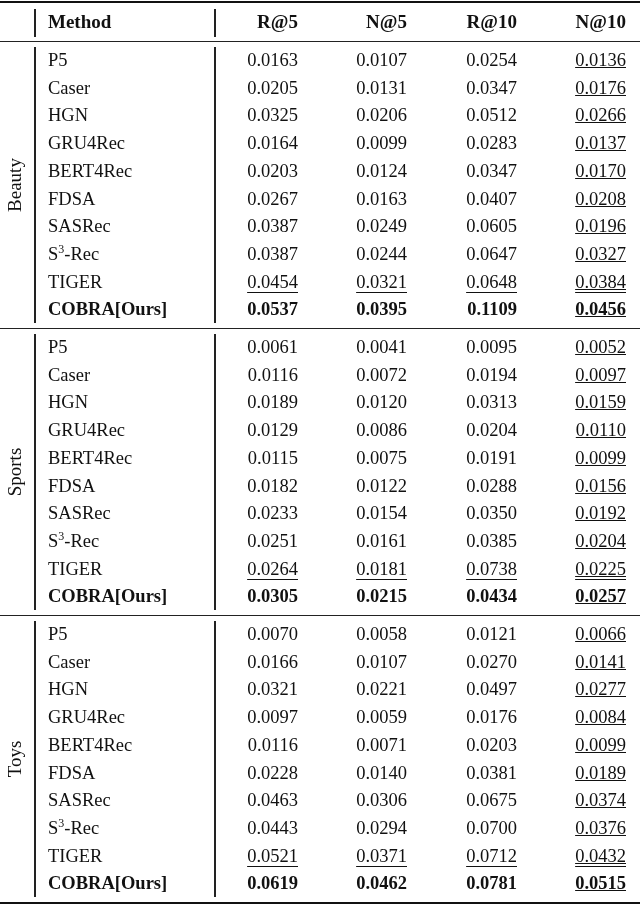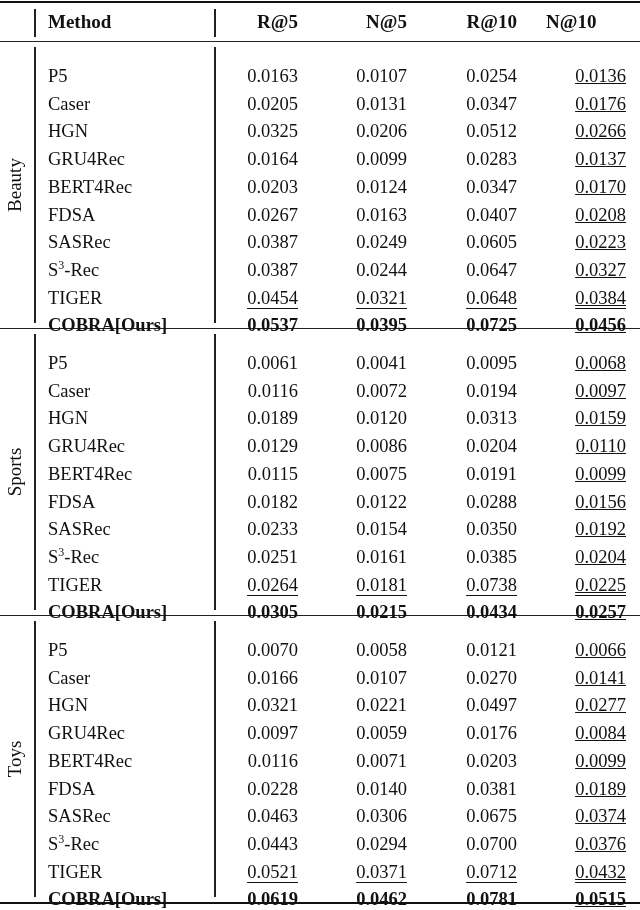--- a/index.html
+++ b/index.html
@@ -21,21 +21,21 @@
   .group { position: relative; height: 286px; }
   .group .label {
     position: absolute; left: 2px; width: 26px; top: 0; height: 286px;
     display: flex; align-items: center; justify-content: center;
   }
   .group .label span {
     transform: rotate(-90deg); white-space: nowrap; font-size: 19px;
   }
   .row {
     position: absolute; left: 0; width: 640px; height: 27.7px;
-    font-size: 18.5px; line-height: 27.7px; margin-top: 16px;
+    font-size: 18.5px; line-height: 27.7px;
   }
   .row .m { position: absolute; left: 48px; }
   .row .v { position: absolute; text-align: right; width: 80px; }
   .v.c1 { left: 218px; }
   .v.c2 { left: 327px; }
   .v.c3 { left: 437px; }
   .v.c4 { left: 546px; text-decoration: underline; }
   .row.bold { font-weight: bold; }
   .ul { text-decoration: underline; text-underline-offset: 4px; text-decoration-thickness: 1.3px; }
   sup { font-size: 12px; vertical-align: 7px; line-height: 0; }
@@ -46,21 +46,21 @@
 <div class="table-wrap">
   <div class="rule-thick" style="margin-top:1px;"></div>
 
   <div class="hdr">
     <div class="vbar" style="left:34px; top:6px; height:28px;"></div>
     <div class="cell" style="left:48px;">Method</div>
     <div class="vbar" style="left:214px; top:6px; height:28px;"></div>
     <div class="cell" style="left:218px; width:80px; text-align:right;">R@5</div>
     <div class="cell" style="left:327px; width:80px; text-align:right;">N@5</div>
     <div class="cell" style="left:437px; width:80px; ">R@10</div>
-    <div class="cell" style="left:546px; width:80px; text-align:left;">N@10</div>
+    <div class="cell" style="left:546px; width:80px; text-align:right;">N@10</div>
   </div>
 
   <div class="rule-mid"></div>
 
   <div id="groups-container">
   <div class="group">
     <div class="label">
           <span>Beauty</span>
         </div>
     <div class="vbar" style="left:34px; top:5px; height:276px;"></div>
@@ -105,57 +105,57 @@
           <div class="v c1"><span>0.0267</span></div>
           <div class="v c2"><span>0.0163</span></div>
           <div class="v c3"><span>0.0407</span></div>
           <div class="v c4"><span>0.0208</span></div>
         </div>
         <div class="row" style="top: 171.2px;">
           <div class="m">SASRec</div>
           <div class="v c1"><span>0.0387</span></div>
           <div class="v c2"><span>0.0249</span></div>
           <div class="v c3"><span>0.0605</span></div>
-          <div class="v c4"><span>0.0223</span></div>
+          <div class="v c4"><span>0.0196</span></div>
         </div>
         <div class="row" style="top: 198.9px;">
           <div class="m"><span>S</span><sup>3</sup><span>-Rec</span></div>
           <div class="v c1"><span>0.0387</span></div>
           <div class="v c2"><span>0.0244</span></div>
           <div class="v c3"><span>0.0647</span></div>
           <div class="v c4"><span>0.0327</span></div>
         </div>
         <div class="row" style="top: 226.6px;">
           <div class="m">TIGER</div>
           <div class="v c1"><span class="ul">0.0454</span></div>
           <div class="v c2"><span class="ul">0.0321</span></div>
           <div class="v c3"><span class="ul">0.0648</span></div>
           <div class="v c4"><span class="ul">0.0384</span></div>
         </div>
         <div class="row bold" style="top: 254.3px;">
           <div class="m">COBRA[Ours]</div>
           <div class="v c1"><span>0.0537</span></div>
           <div class="v c2"><span>0.0395</span></div>
-          <div class="v c3"><span>0.0725</span></div>
+          <div class="v c3"><span>0.1109</span></div>
           <div class="v c4"><span>0.0456</span></div>
         </div>
       </div>
 <div class="rule-mid"></div>
   <div class="group">
     <div class="label">
           <span>Sports</span>
         </div>
     <div class="vbar" style="left:34px; top:5px; height:276px;"></div>
     <div class="vbar" style="left:214px; top:5px; height:276px;"></div>
   <div class="row" style="top: 5px;">
           <div class="m">P5</div>
           <div class="v c1"><span>0.0061</span></div>
           <div class="v c2"><span>0.0041</span></div>
           <div class="v c3"><span>0.0095</span></div>
-          <div class="v c4"><span>0.0068</span></div>
+          <div class="v c4"><span>0.0052</span></div>
         </div>
         <div class="row" style="top: 32.7px;">
           <div class="m">Caser</div>
           <div class="v c1"><span>0.0116</span></div>
           <div class="v c2"><span>0.0072</span></div>
           <div class="v c3"><span>0.0194</span></div>
           <div class="v c4"><span>0.0097</span></div>
         </div>
         <div class="row" style="top: 60.4px;">
           <div class="m">HGN</div>

